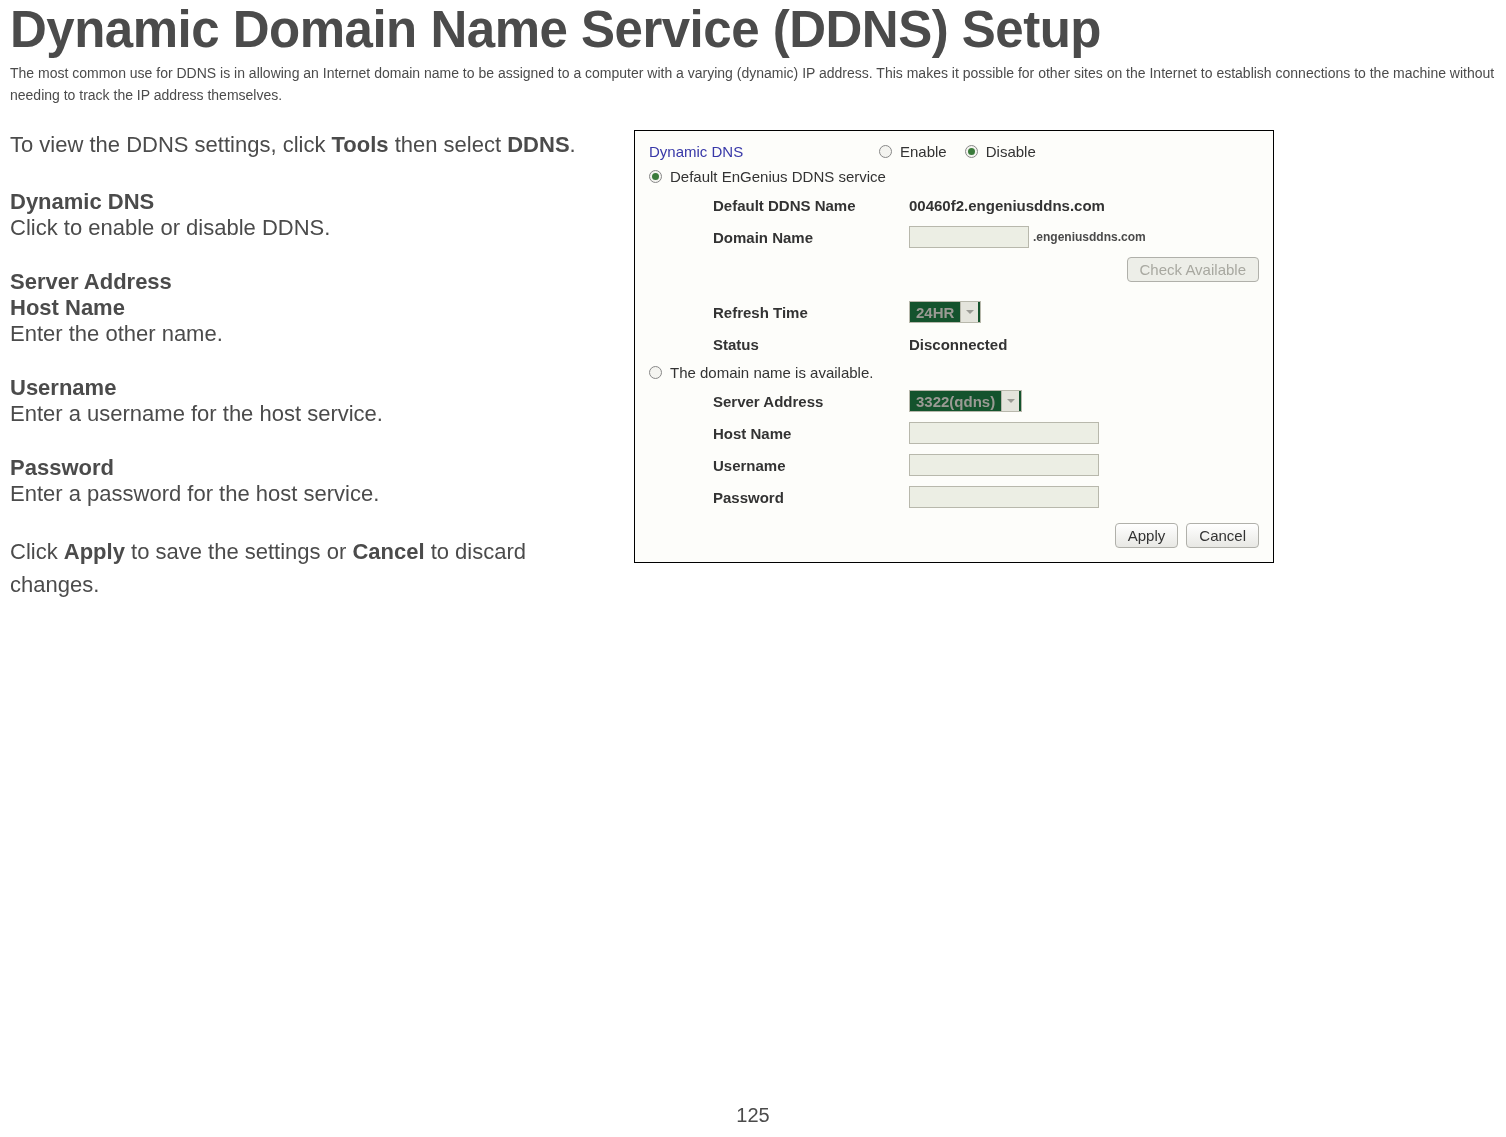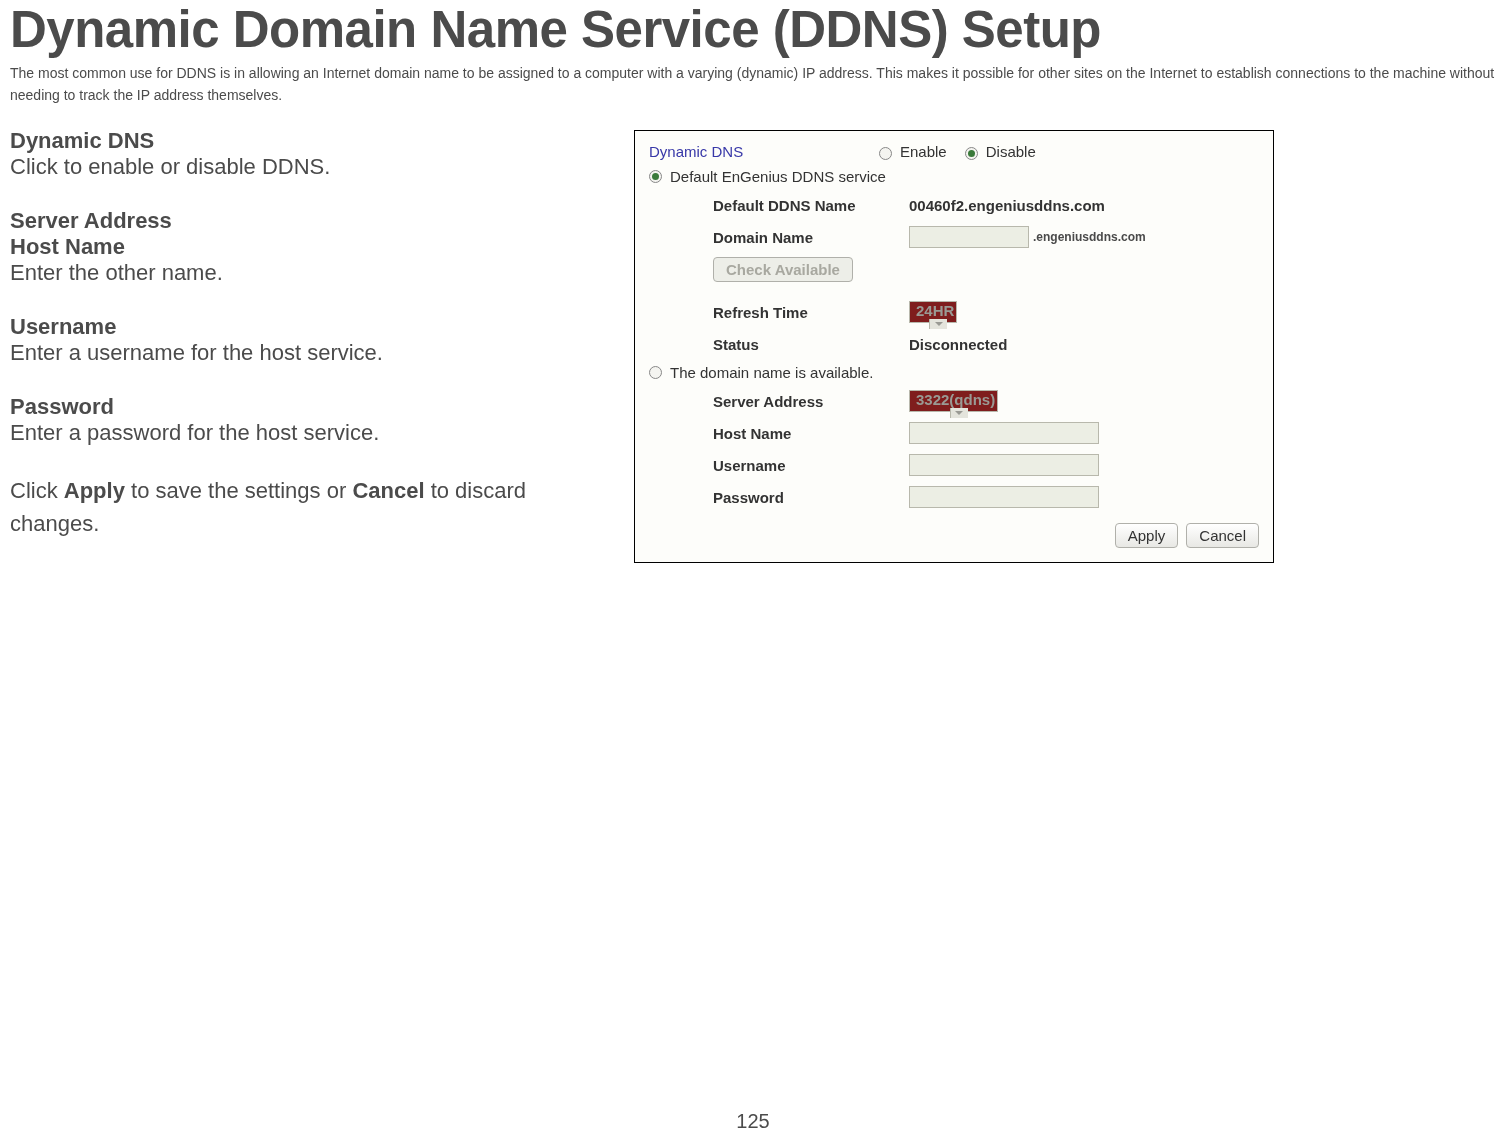--- a/index.html
+++ b/index.html
@@ -77,21 +77,21 @@
     margin-bottom: 8px;
   }
   .panel-title {
     color: #3838a8;
     font-size: 15px;
     width: 230px;
   }
   .radio-group {
     display: flex;
     gap: 6px;
-    align-items: flex-end;
+    align-items: center;
     font-size: 15px;
     color: #333;
   }
   .radio {
     width: 13px; height: 13px;
     border: 1px solid #888;
     border-radius: 50%;
     display: inline-flex;
     align-items: center;
     justify-content: center;
@@ -159,72 +159,73 @@
     color: #333;
     padding: 3px 12px;
     min-height: 24px;
   }
   .btn.disabled {
     color: #a8a8a0;
     background: #edeee8;
   }
   .btn-row-right {
     display: flex;
-    justify-content: flex-start;
+    justify-content: flex-end;
     gap: 8px;
     margin-top: 4px;
     margin-bottom: 18px;
-    font-weight: bold;
   }
   .btn-row-bottom {
     display: flex;
     justify-content: flex-end;
     gap: 8px;
     margin-top: 14px;
   }
   .select-disabled {
-    background: #7f1d1d;
+    background: #14532d;
     border: 1px solid #b8b8ac;
     height: 22px;
     display: inline-flex;
     align-items: center;
     padding: 0 2px 0 6px;
     color: #9a9a94;
-    flex-direction: column;
   }
   .select-disabled .chev {
     background: #e4e4dc;
     border-left: 1px solid #b8b8ac;
     width: 18px;
     height: 20px;
     display: inline-flex;
     align-items: center;
     justify-content: center;
     margin-left: 6px;
   }
   .chev svg { width: 10px; height: 10px; }
   .page-number {
     position: absolute;
-    bottom: 4px;
+    bottom: 10px;
     left: 0;
     width: 100%;
     text-align: center;
     font-size: 20px;
     color: #4b4b4b;
   }
 </style>
 </head>
 <body>
 
 <div class="page">
   <h1>Dynamic Domain Name Service (DDNS) Setup</h1>
   <div class="intro">The most common use for DDNS is in allowing an Internet domain name to be assigned to a computer with a varying (dynamic) IP address. This makes it possible for other sites on the Internet to establish connections to the machine without needing to track the IP address themselves.</div>
 
   <div class="columns">
     <div class="left-col">
+      <div class="para">
+        <span>To view the DDNS settings, click </span><b>Tools</b><span> then select </span><b>DDNS</b><span>.</span>
+      </div>
 
       <div class="field-title">Dynamic DNS</div>
       <div class="field-desc">Click to enable or disable DDNS.</div>
 
       <div class="field-title">Server Address</div>
 
       <div class="field-title">Host Name</div>
       <div class="field-desc">Enter the other name.</div>
 
       <div class="field-title">Username</div>

